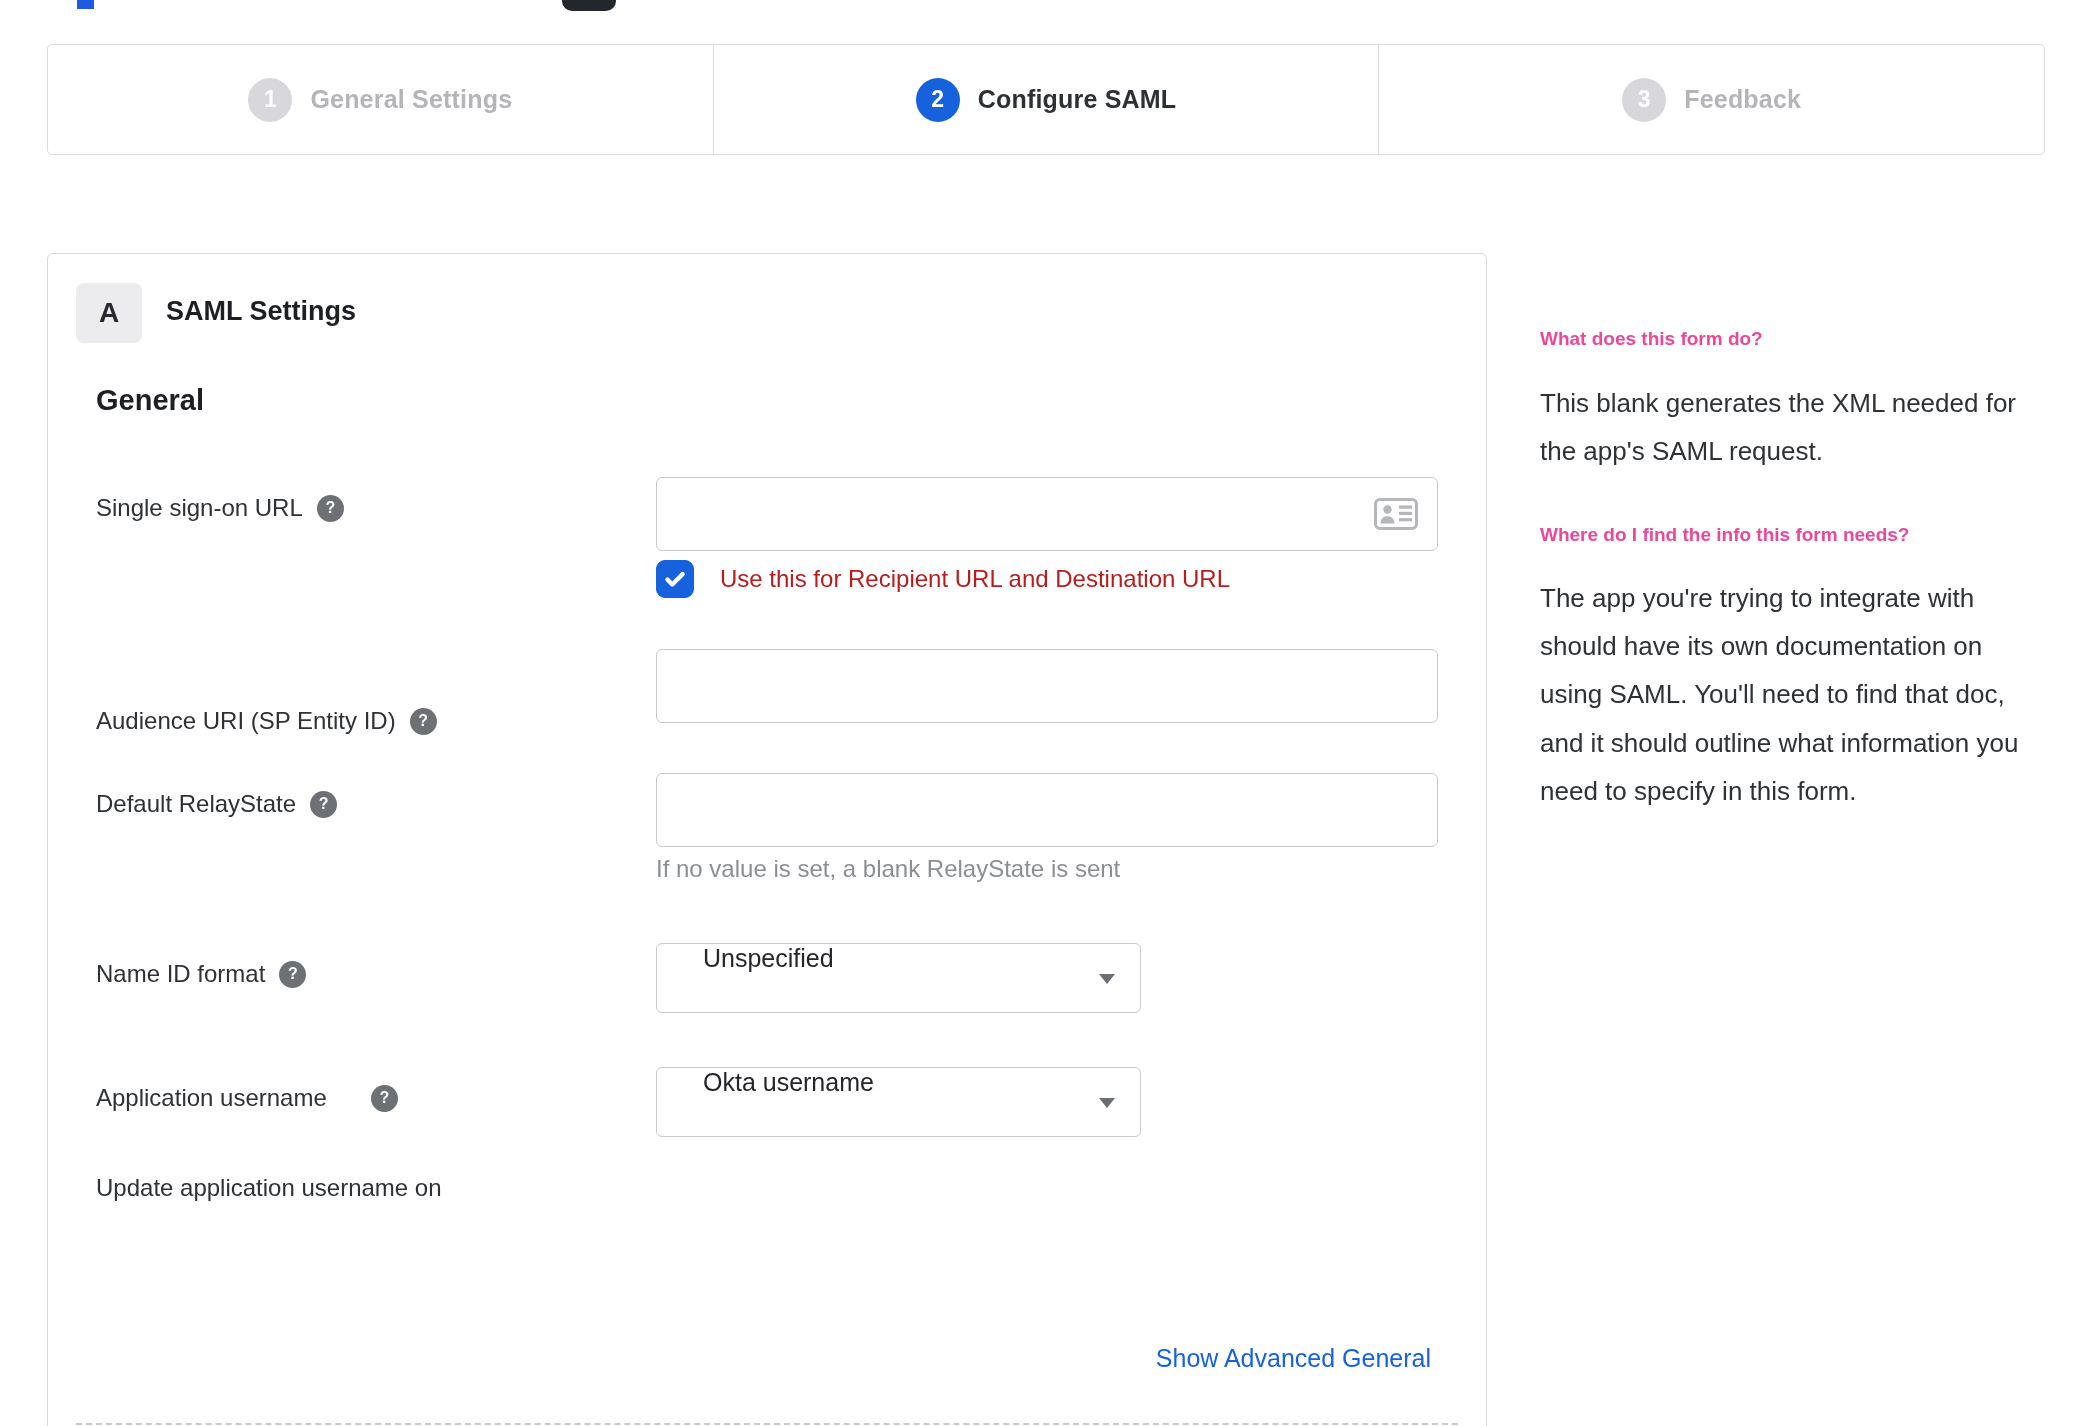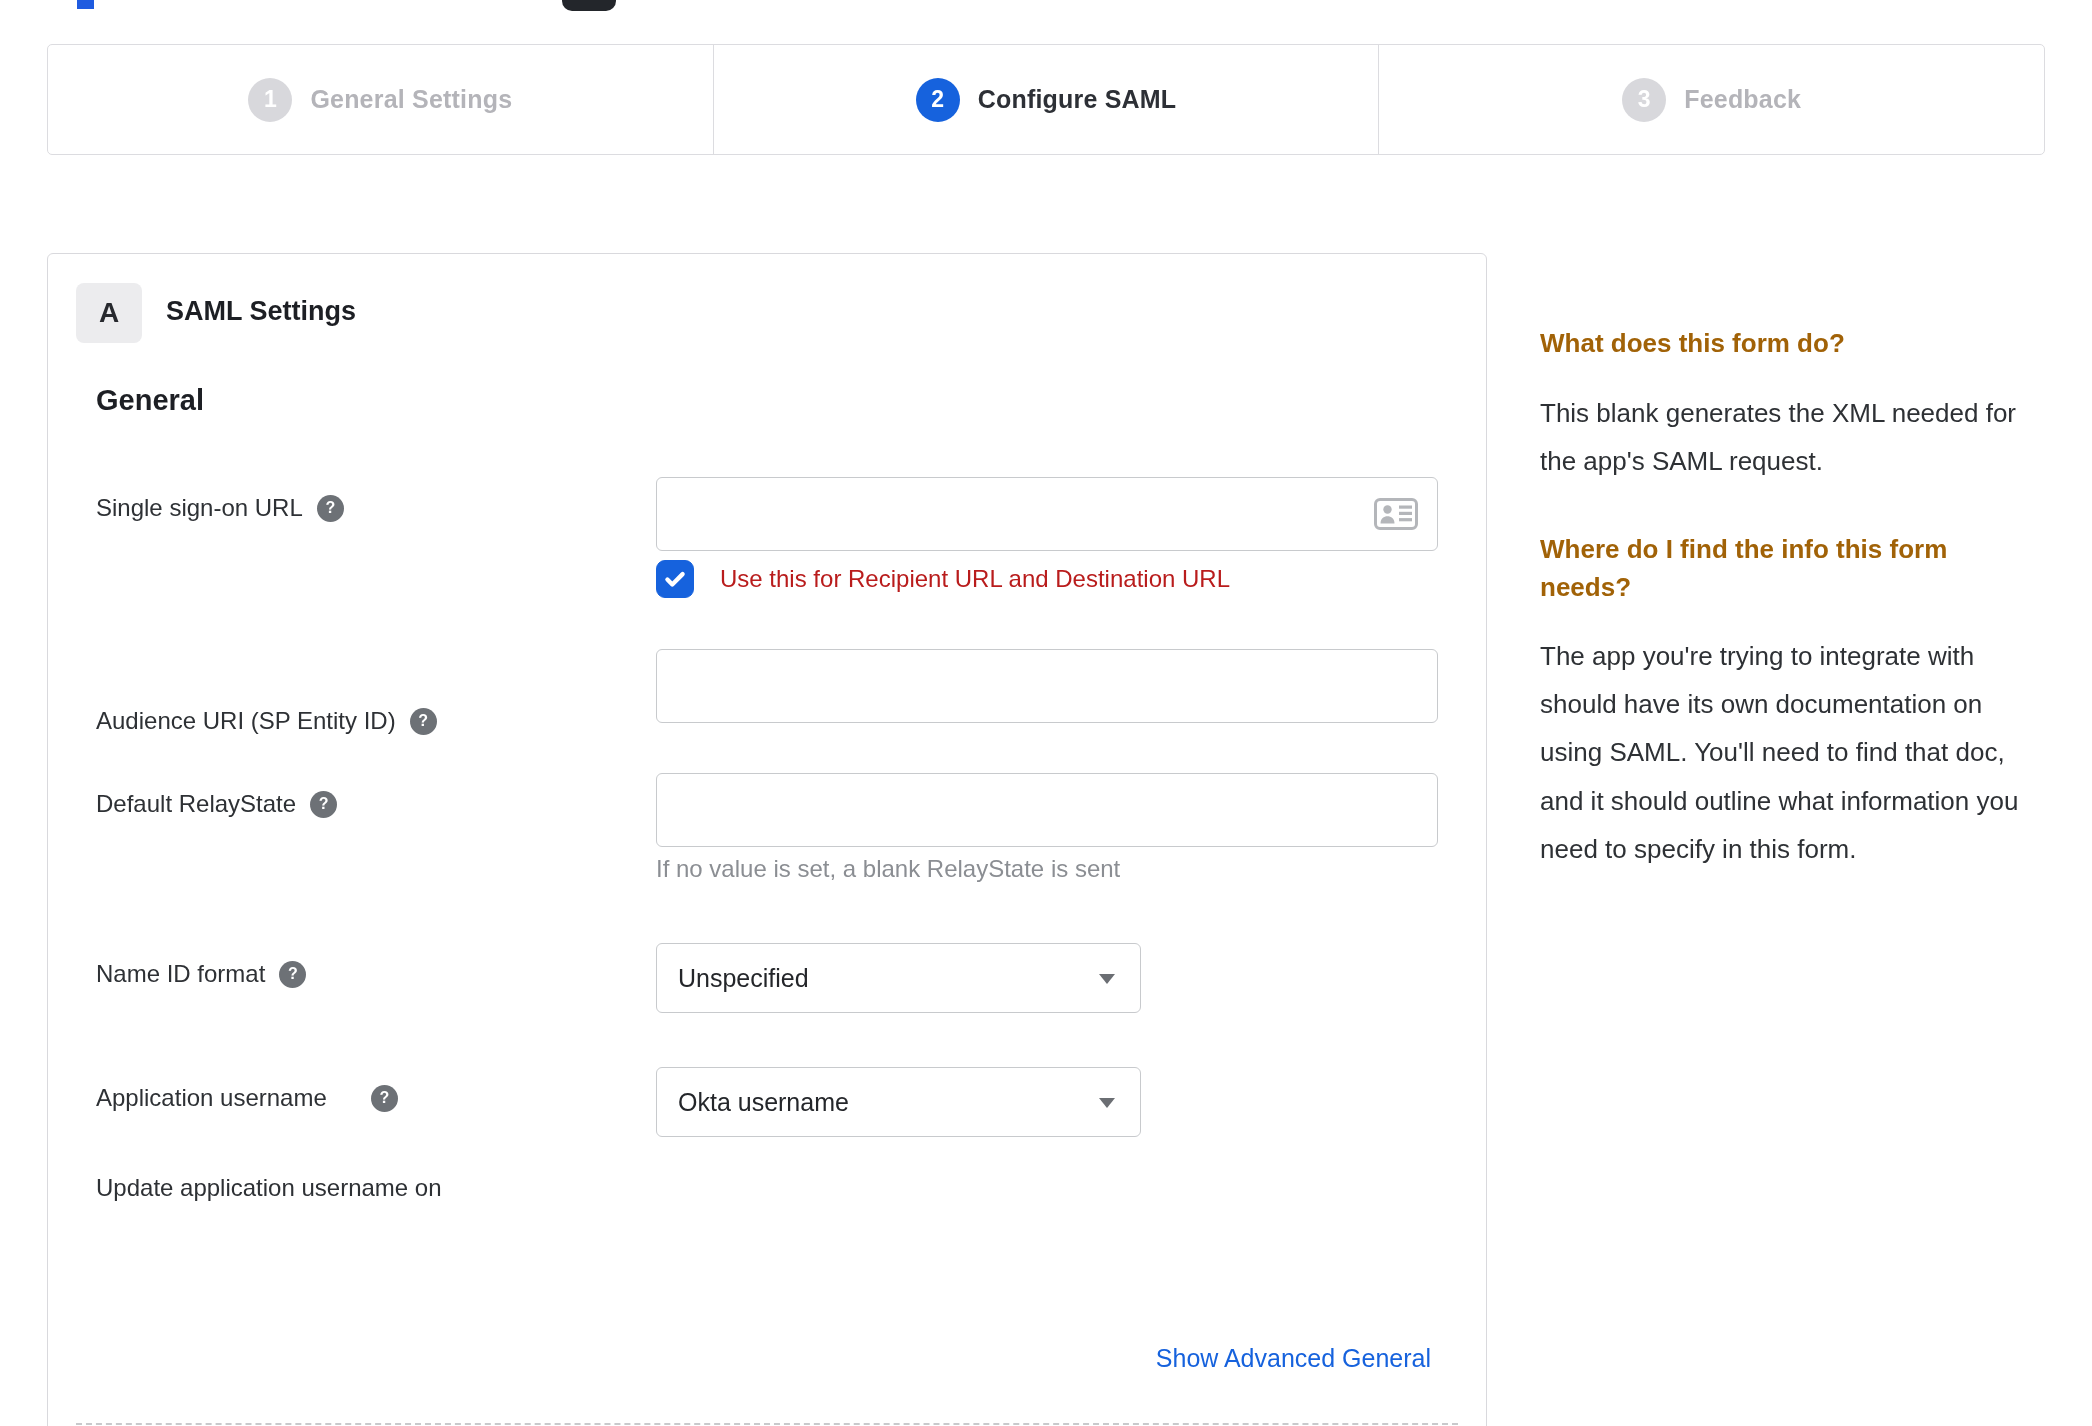--- a/index.html
+++ b/index.html
@@ -63,38 +63,38 @@
   .checkbox svg { display:none; }
   .checkbox.on { background:#1662dd; border-color:#1662dd; }
   .checkbox.on svg { display:block; }
   .checkbox-label { font-size:24px; color:#b91c1c; }
 
   .hint { position:absolute; left:608px; font-size:24px; color:#8b8e93; }
 
   .select {
     position:absolute; left:608px; width:485px; height:70px;
     border:1px solid #c8cacd; border-radius:6px; background:#fff;
-    display:flex; align-items:center; padding:0 21px; cursor:pointer;
+    display:flex; align-items:flex-start; padding:0 46px; cursor:pointer;
   }
   .select-value { font-size:25px; color:#24262a; }
   .select-arrow {
     position:absolute; right:25px; top:50%; margin-top:-4px;
     width:0; height:0; border-left:8px solid transparent; border-right:8px solid transparent;
     border-top:10px solid #6b6e73;
   }
 
   .advanced-link {
     position:absolute; right:55px; top:1090px; font-size:25px; font-weight:500;
     color:#1662dd; text-decoration:none; cursor:pointer;
   }
   .dashed-divider { position:absolute; left:28px; right:28px; top:1169px; border-top:2px dashed #c9c9cc; }
 
   
   .help-sidebar { position:absolute; left:1540px; top:325px; width:505px; }
-  .help-sidebar h3 { font-size:26px; font-weight:bold; color:#a16207; line-height:1.45; margin:0 0 26px 0; }
+  .help-sidebar h3 { font-size:19px; font-weight:bold; color:#ec4899; line-height:1.45; margin:0 0 26px 0; }
   .help-sidebar p  { font-size:26px; color:#2e3135; line-height:1.85; margin:0 0 46px 0; }
 </style>
 </head>
 <body>
 
 <div class="remnant-blue"></div>
 <div class="remnant-black"></div>
 
 <div class="stepper">
   <div class="step">

